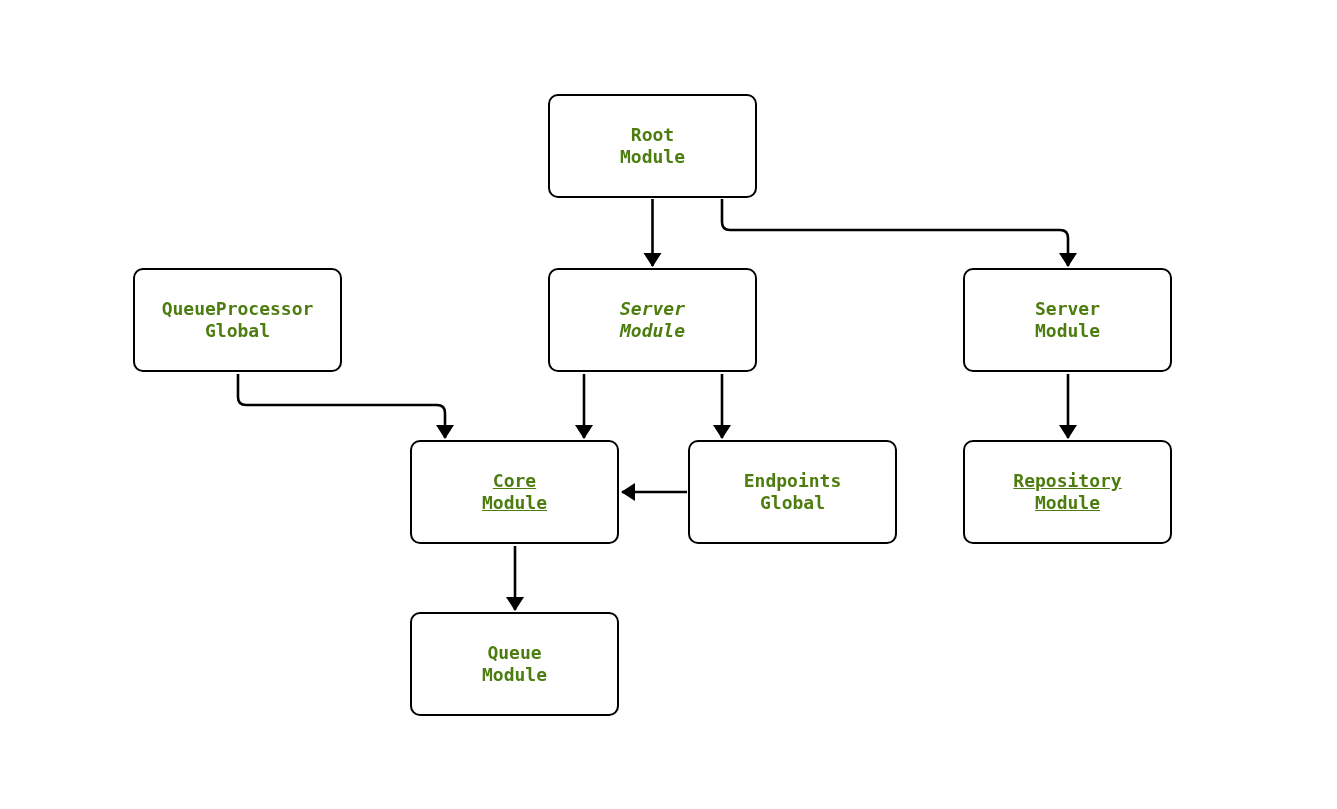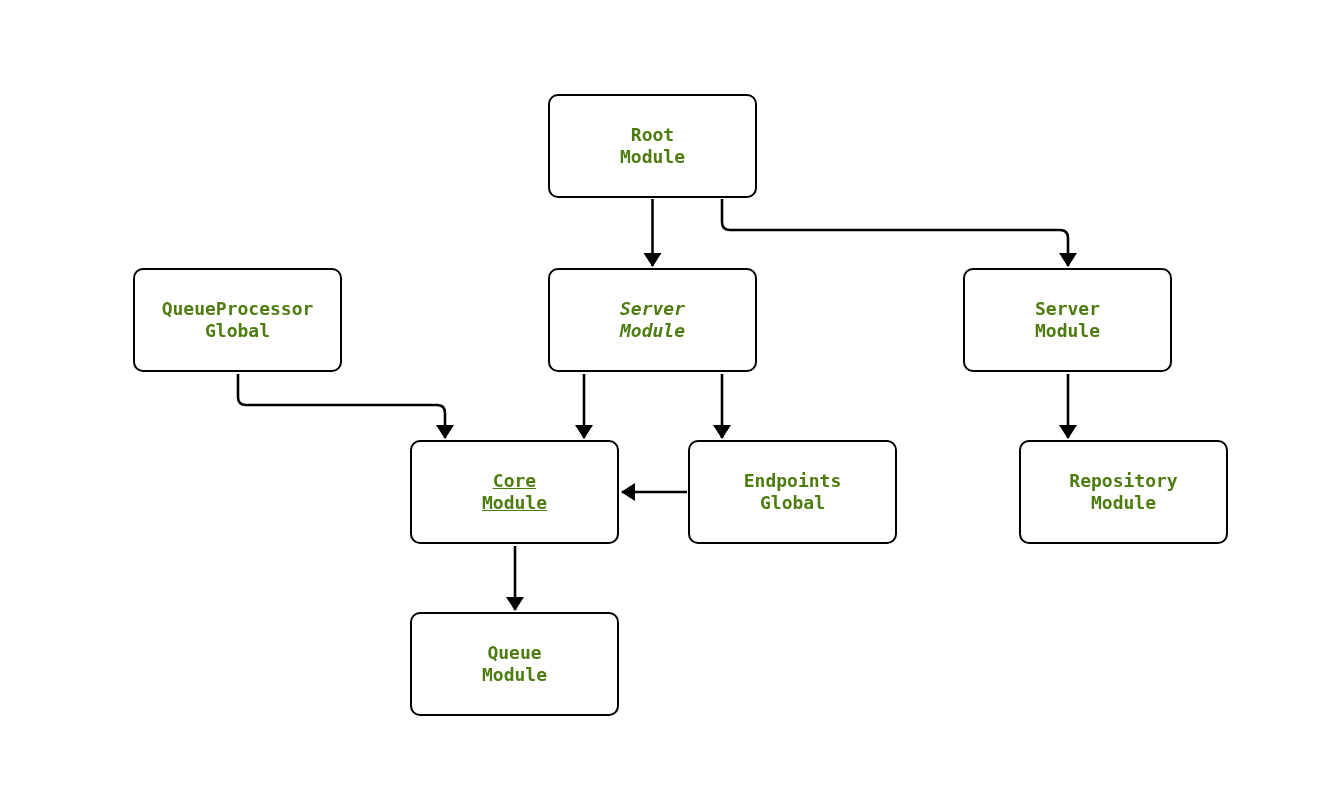--- a/index.html
+++ b/index.html
@@ -44,21 +44,21 @@
     font-weight: bold;
     color: #4d7c0f;
     white-space: pre-line;
   }
   .n-root          { left: 548px; top:  94px; }
   .n-queueprocessor{ left: 133px; top: 268px; }
   .n-server        { left: 548px; top: 268px; font-style: italic; }
   .n-global        { left: 963px; top: 268px; }
   .n-core          { left: 410px; top: 440px; text-decoration: underline; }
   .n-endpoints     { left: 688px; top: 440px; }
-  .n-repository    { left: 1019px; top: 440px; }
+  .n-repository    { left: 963px; top: 440px; text-decoration: underline; }
   .n-queue         { left: 410px; top: 612px; }
 </style>
 </head>
 <body>
 
 <div id="canvas">
 
   <svg id="edge-layer" viewBox="0 0 1337 809" xmlns="http://www.w3.org/2000/svg">
     <defs>
       <marker id="arrowhead" markerUnits="userSpaceOnUse" markerWidth="22" markerHeight="22" refX="13" refY="10" orient="auto">

